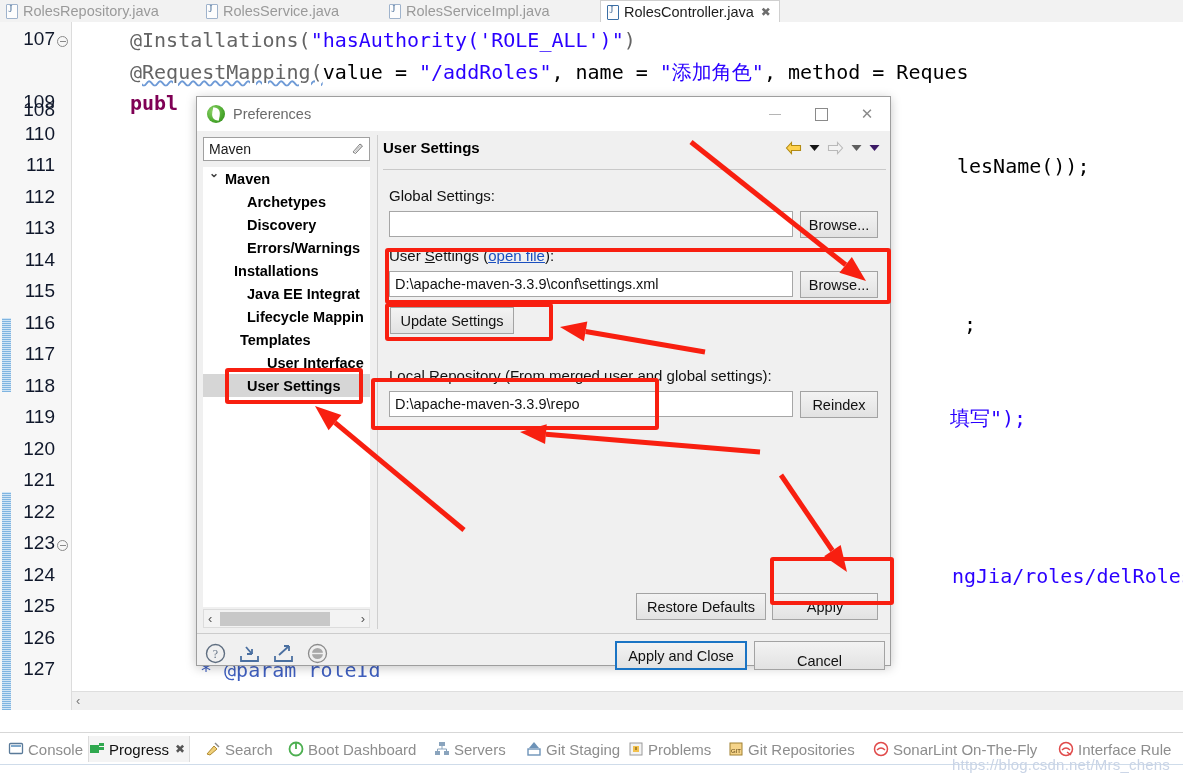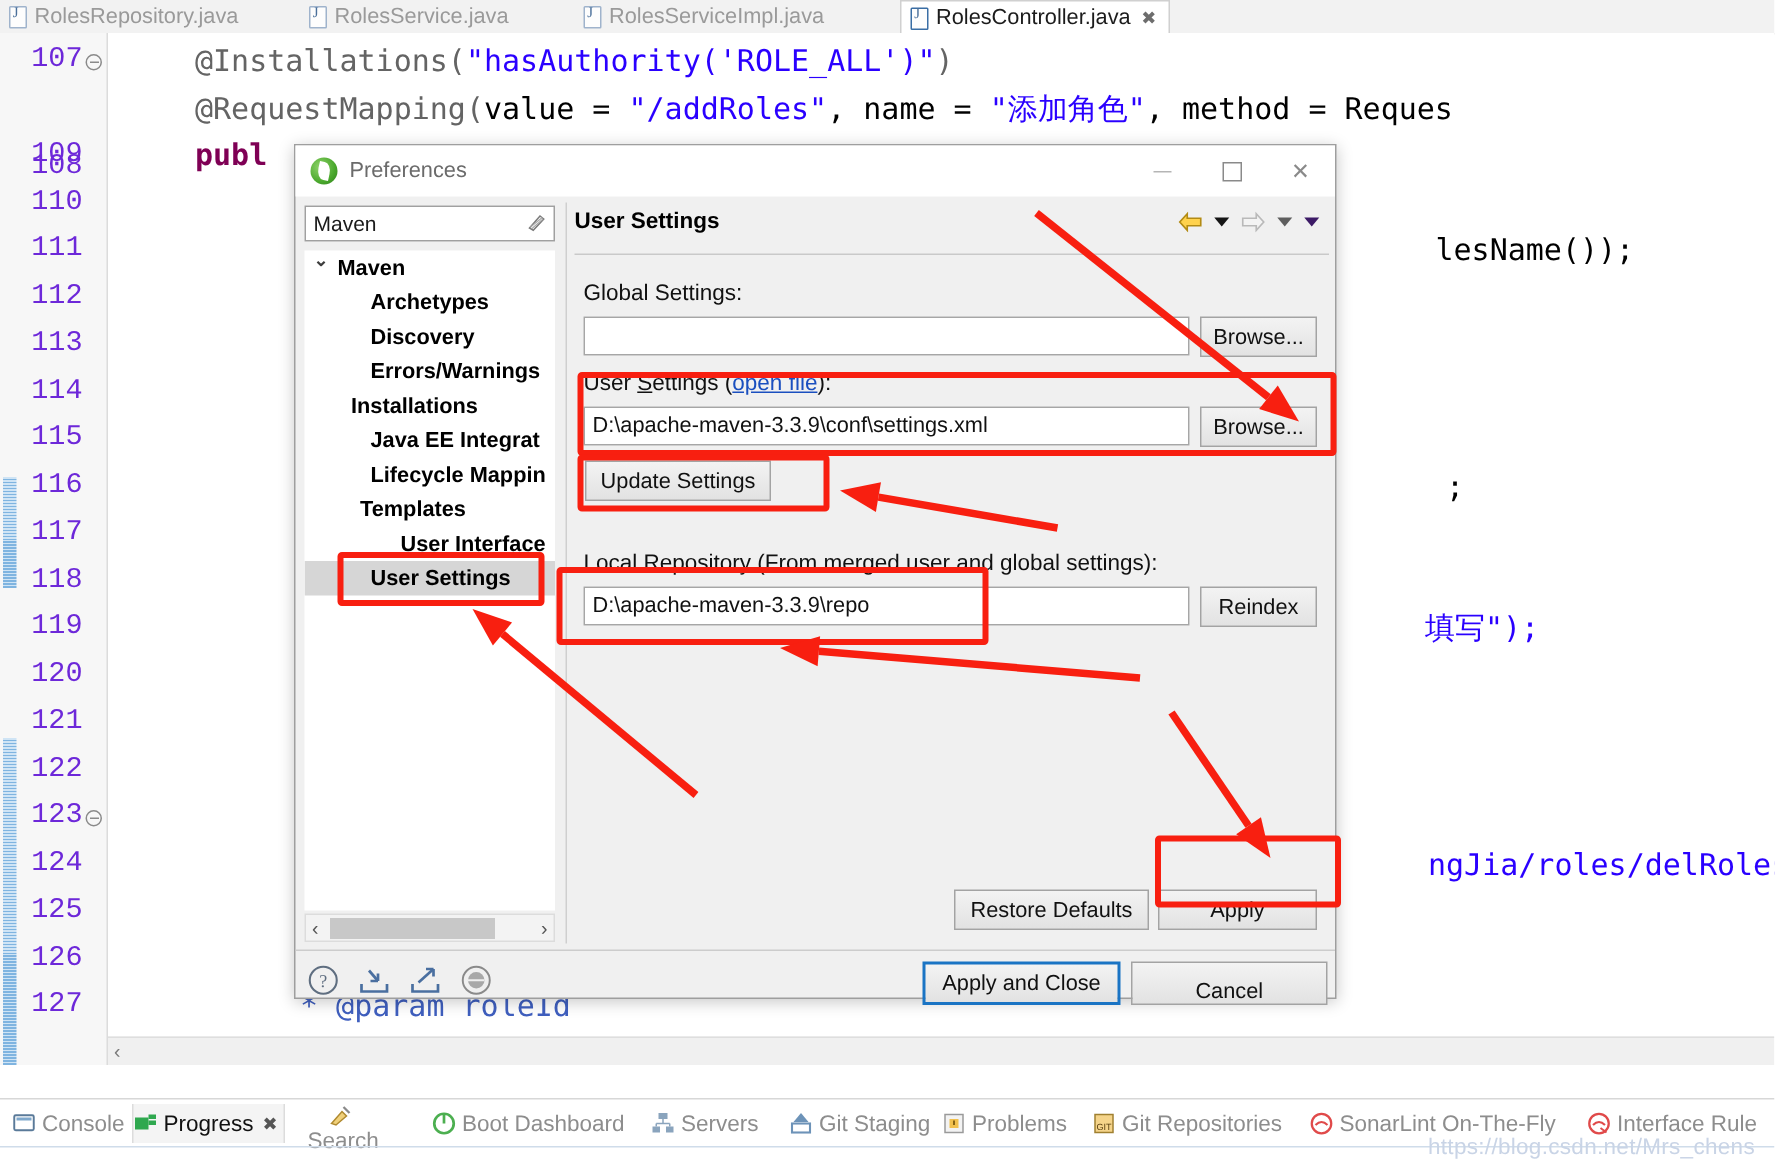--- a/index.html
+++ b/index.html
@@ -74,22 +74,22 @@
     background: repeating-linear-gradient(0deg,#7fb4e0 0px,#7fb4e0 1px,#cfe4f5 1px,#cfe4f5 2px);
   }
   .linenums {
     position: absolute; left: 14px; top: 0;
     width: 57px; height: 688px;
     background: #f7f7f7;
     border-right: 1px solid #dcdcdc;
   }
   .ln {
     position: absolute; right: 16px;
-    font-family: Liberation Mono, monospace;
-    font-size: 19px; color: #6d28d9; text-align: right;
+    font-family: Liberation Sans, sans-serif;
+    font-size: 19px; color: #0f172a; text-align: right;
     line-height: 22px;
   }
   .foldmark {
     position: absolute; right: 3px;
     width: 11px; height: 11px; border-radius: 50%;
     border: 1px solid #8a8a8a; box-sizing: border-box;
   }
   .foldmark::after {
     content: ""; position: absolute; left: 1.5px; top: 4px;
     width: 6px; height: 1px; background: #8a8a8a;
@@ -104,20 +104,21 @@
     font-size: 20px; line-height: 24px;
     white-space: pre;
     color: #000000;
   }
   .k-ann   { color: #646464; }
   .k-str   { color: #2a00ff; }
   .k-kw    { color: #7f0055; font-weight: bold; }
   .k-cmt   { color: #3f5fbf; }
   .k-plain { color: #000000; }
   .squig {
+    text-decoration: underline;
     text-decoration-style: wavy;
     text-decoration-color: #6e9ad6;
   }
 
   .hscroll {
     position: absolute; left: 72px; bottom: 0;
     width: 1111px; height: 18px;
     background: #f0f0f0; border-top: 1px solid #dedede;
   }
   .hscroll .arrowl {
@@ -590,21 +591,21 @@
         </div>
         <div class="vtab active" style="left: 88px;">
           <svg class="vi" viewBox="0 0 16 16">
             <rect x="1" y="4" width="9" height="8" fill="#2fa84f"></rect>
             <rect x="10" y="2" width="5" height="3" fill="#2fa84f"></rect>
             <rect x="10" y="6" width="5" height="3" fill="#2fa84f"></rect>
           </svg>
           <span>Progress</span>
           <span class="xmark">✖</span>
         </div>
-        <div class="vtab" style="left: 205px; flex-direction: column;">
+        <div class="vtab" style="left: 205px;">
           <svg class="vi" viewBox="0 0 16 16">
             <path d="M2 13 L9 5 L12 8 L5 14 Z" fill="#f0d07a" stroke="#b08a30" stroke-width="1"></path>
             <path d="M10 2 L14 6" stroke="#8a8a8a" stroke-width="1.5"></path>
           </svg>
           <span>Search</span>
         </div>
         <div class="vtab" style="left: 288px;">
           <svg class="vi" viewBox="0 0 16 16">
             <circle cx="8" cy="8" r="6.5" fill="none" stroke="#4caf50" stroke-width="1.8"></circle>
             <path d="M8 2 L8 8" stroke="#4caf50" stroke-width="1.8"></path>

